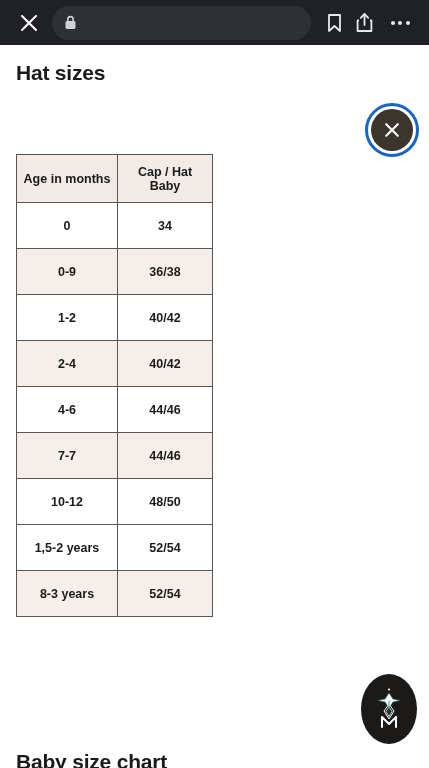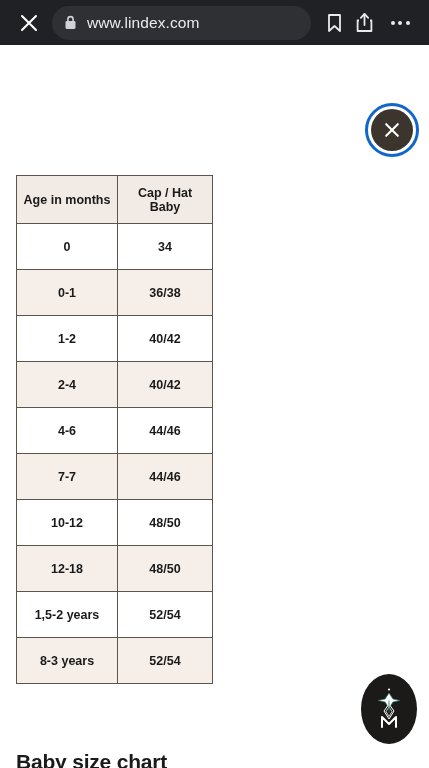--- a/index.html
+++ b/index.html
@@ -107,21 +107,21 @@
     background: #3b352e;
     display: flex;
     align-items: center;
     justify-content: center;
   }
 
   
   .size-table {
     position: absolute;
     left: 16px;
-    top: 130px;
+    top: 109px;
     width: 196px;
     border-collapse: collapse;
     table-layout: fixed;
   }
   .size-table th, .size-table td {
     border: 1px solid #5c554d;
     text-align: center;
     font-size: 12.5px;
     color: #1a1a1a;
     height: 46px;
@@ -179,21 +179,20 @@
     </svg>
   </div>
 
   <div class="url-pill">
     <span class="lock-icon">
       <svg width="13" height="15" viewBox="0 0 13 15">
         <rect x="1.5" y="6" width="10" height="8" rx="1.4" fill="#cfd2d6"></rect>
         <path d="M3.9 6 V4.2 a2.6 2.6 0 0 1 5.2 0 V6" fill="none" stroke="#cfd2d6" stroke-width="1.6"></path>
       </svg>
     </span>
-    <span class="url-text">www.lindex.com</span>
   </div>
 
   <div class="chrome-action">
     <svg width="17" height="20" viewBox="0 0 17 20">
       <path d="M3 2 H14 V18 L8.5 13 L3 18 Z" fill="none" stroke="#e8eaed" stroke-width="1.8" stroke-linejoin="round"></path>
     </svg>
   </div>
 
   <div class="chrome-action">
     <svg width="19" height="21" viewBox="0 0 19 21">
@@ -207,20 +206,21 @@
     <span class="dots-wrap">
       <span class="dot"></span>
         <span class="dot"></span>
         <span class="dot"></span>
     </span>
   </div>
 </div>
 
 <div class="page">
 
+  <div class="page-title">Hat sizes</div>
 
   <div class="close-fab">
     <div class="close-fab-inner">
       <svg width="20" height="20" viewBox="0 0 20 20">
         <path d="M4.2 4.2 L15.8 15.8 M15.8 4.2 L4.2 15.8" stroke="#ffffff" stroke-width="2.1" stroke-linecap="round"></path>
       </svg>
     </div>
   </div>
 
   <table class="size-table">
@@ -233,45 +233,41 @@
         <th>Age in months</th>
         <th>Cap / Hat Baby</th>
       </tr>
     </thead>
     <tbody>
       <tr class="odd">
           <td class="age">0</td>
           <td class="size">34</td>
         </tr>
       <tr class="even">
-          <td class="age">0-1</td>
+          <td class="age">0-9</td>
           <td class="size">36/38</td>
         </tr>
       <tr class="odd">
           <td class="age">1-2</td>
           <td class="size">40/42</td>
         </tr>
       <tr class="even">
           <td class="age">2-4</td>
           <td class="size">40/42</td>
         </tr>
       <tr class="odd">
           <td class="age">4-6</td>
           <td class="size">44/46</td>
         </tr>
       <tr class="even">
           <td class="age">7-7</td>
           <td class="size">44/46</td>
         </tr>
       <tr class="odd">
           <td class="age">10-12</td>
-          <td class="size">48/50</td>
-        </tr>
-      <tr class="even">
-          <td class="age">12-18</td>
           <td class="size">48/50</td>
         </tr>
       <tr class="odd">
           <td class="age">1,5-2 years</td>
           <td class="size">52/54</td>
         </tr>
       <tr class="even">
           <td class="age">8-3 years</td>
           <td class="size">52/54</td>
         </tr>

